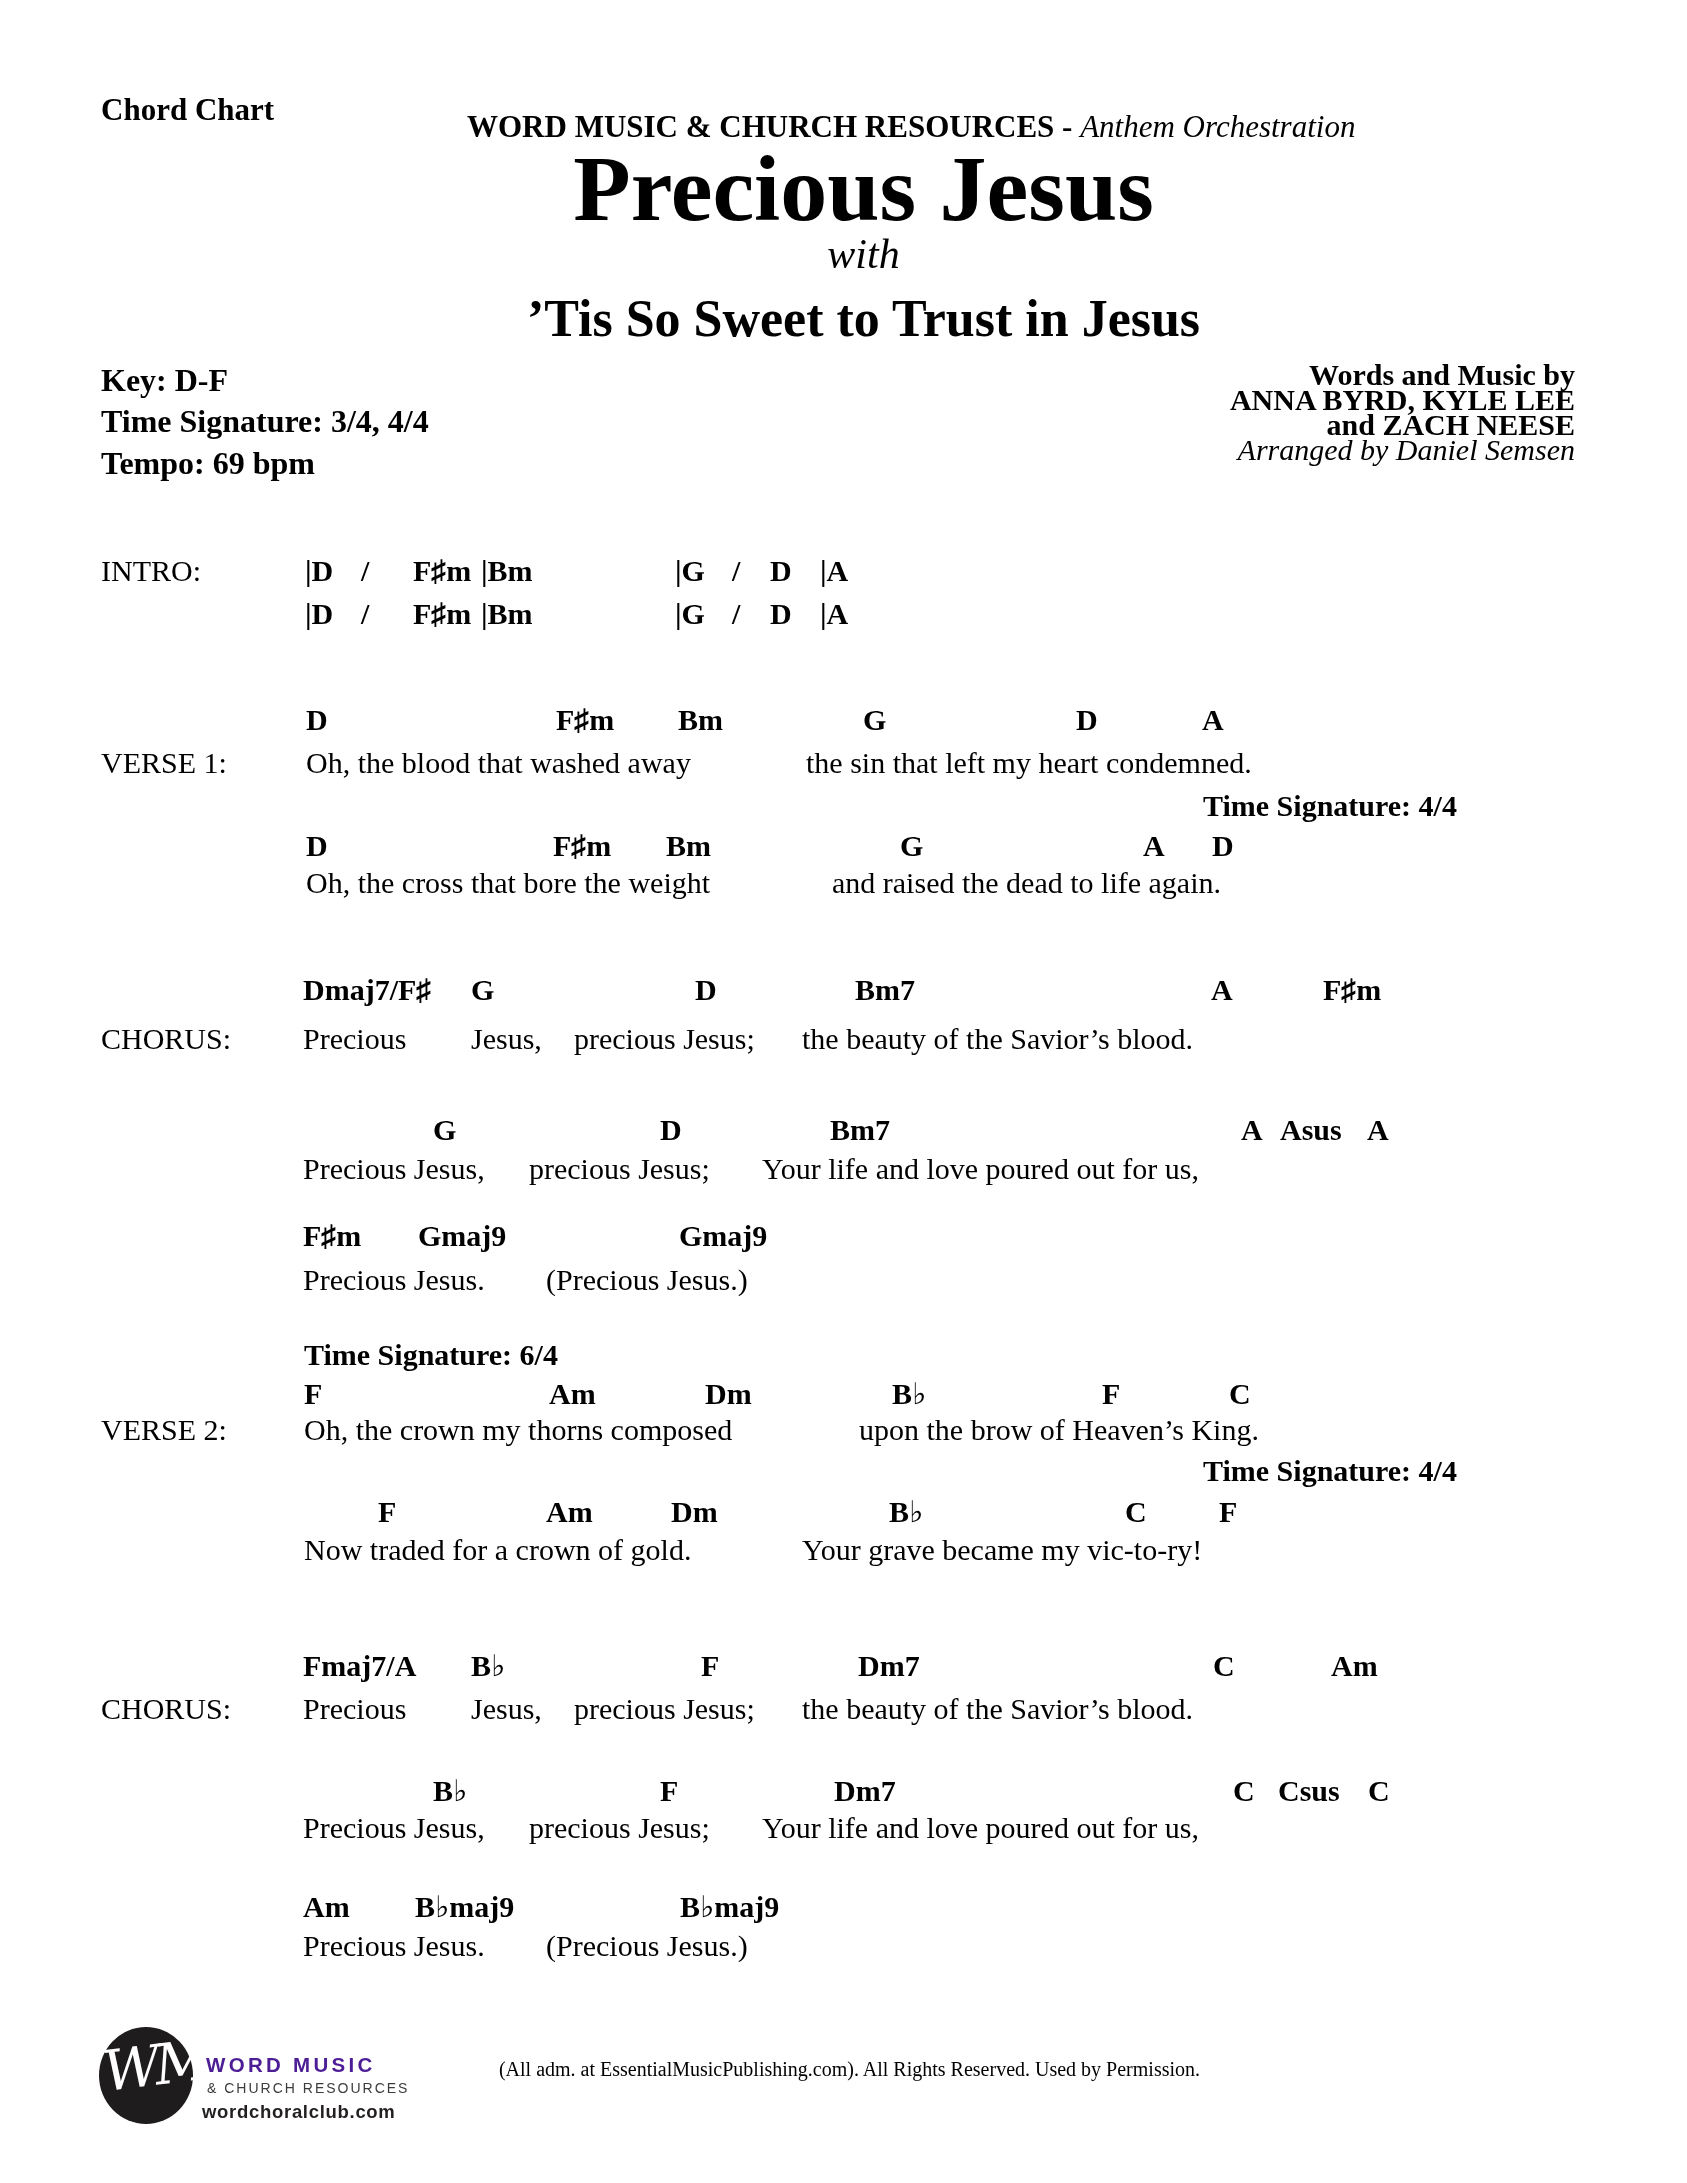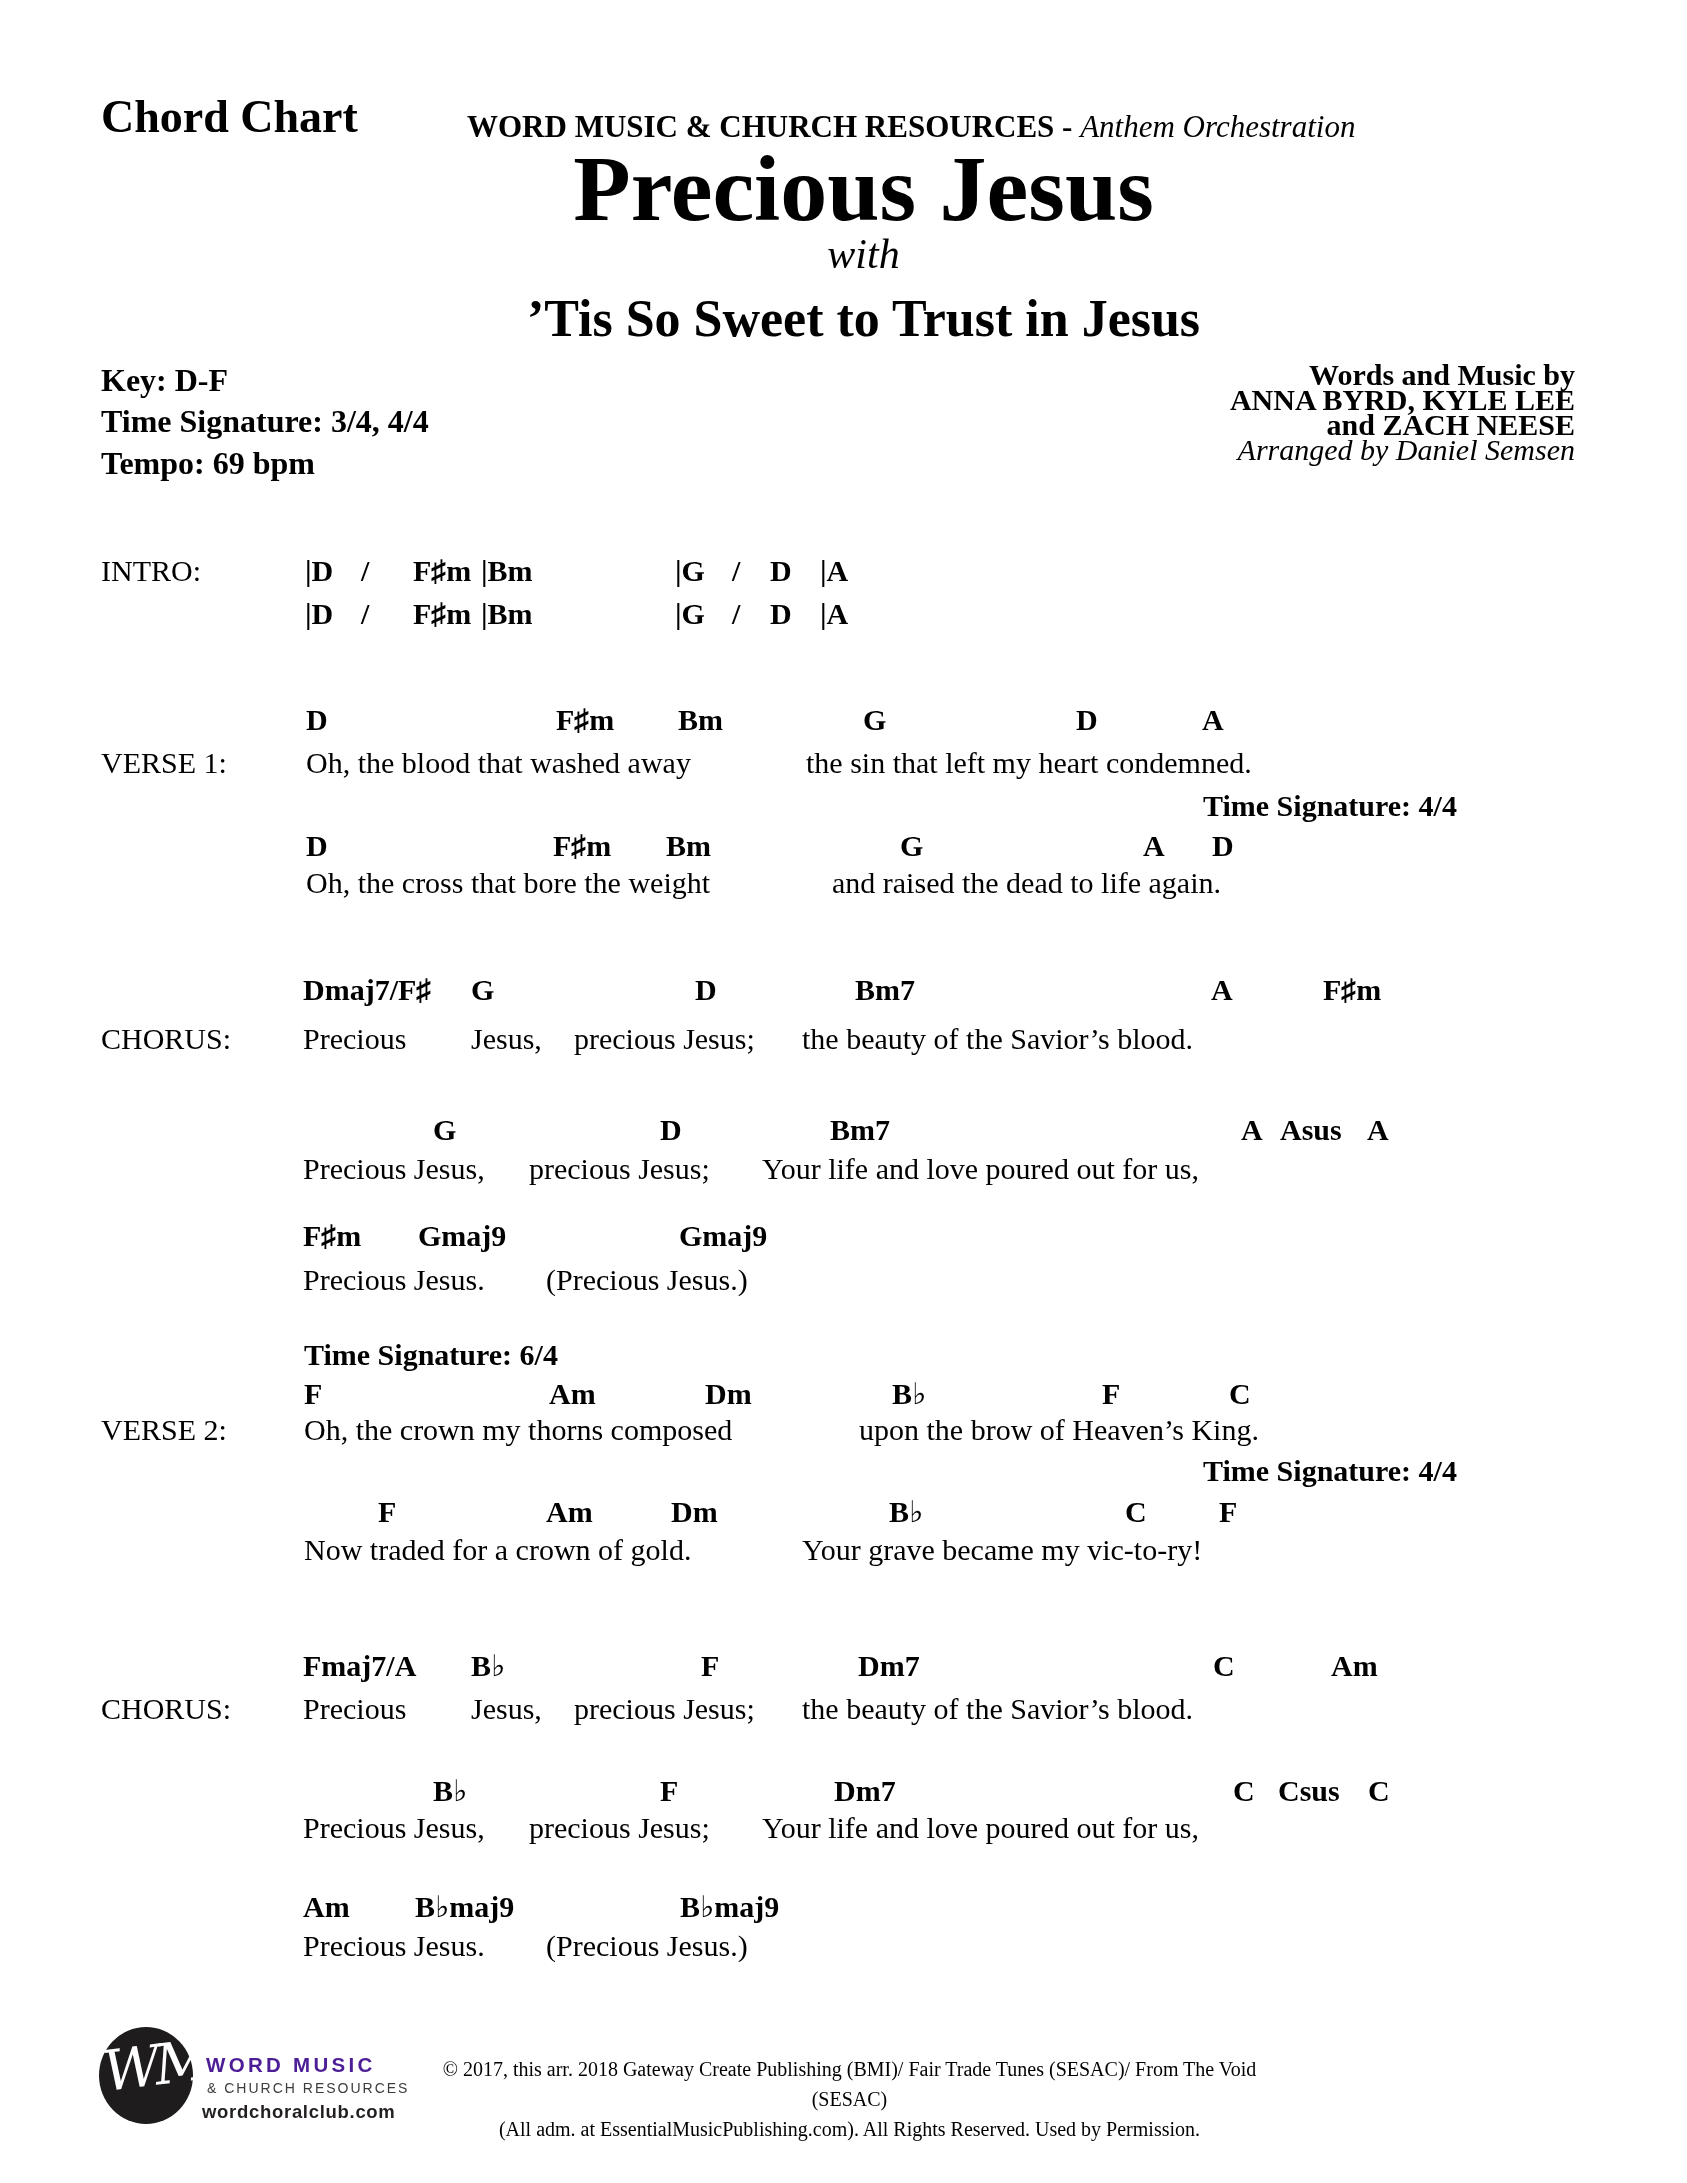--- a/index.html
+++ b/index.html
@@ -5,21 +5,21 @@
   html,body{margin:0;padding:0;}
   body{
     width:1687px;height:2183px;background:#ffffff;position:relative;
     font-family:"Liberation Serif","DejaVu Serif",serif;color:#000;
     overflow:hidden;
   }
   .abs{position:absolute;}
   .bold{font-weight:bold;}
   .italic{font-style:italic;}
   
-  .doc-type{left:101px;top:94px;font-size:46px;font-weight:bold;line-height:1;}
+  .doc-type{left:101px;top:94px;font-size:31px;font-weight:bold;line-height:1;}
   .pub-line{left:467px;top:111px;font-size:31px;line-height:1;white-space:pre;}
   .pub-line .pub{font-weight:bold;}
   .pub-line .sep{font-weight:bold;}
   .pub-line .series{font-style:italic;}
   .center-wrap{left:40px;width:1647px;text-align:center;line-height:1;}
   .song-title{top:141px;font-size:94px;font-weight:bold;}
   .connector{top:233px;font-size:42px;font-style:italic;}
   .song-subtitle{top:293px;font-size:52px;font-weight:bold;}
   
   .meta-block{left:101px;top:364px;font-size:32px;font-weight:bold;line-height:1;}
@@ -225,16 +225,15 @@
     </div>
   </div>
 
 <div class="abs logo-circle">
   <span class="logo-monogram">WM</span>
 </div>
 <div class="abs footer-name">WORD MUSIC</div>
 <div class="abs footer-subname">&amp; CHURCH RESOURCES</div>
 <div class="abs footer-site">wordchoralclub.com</div>
 <div class="abs copyright-block">
-    <div class="copyright-line">© 2017, this arr. 2018 Gateway Create Publishing (BMI)/ Fair Trade Tunes (SESAC)/ From The Void (SESAC)</div>
     <div class="copyright-line">(All adm. at EssentialMusicPublishing.com). All Rights Reserved. Used by Permission.</div>
   </div>
 
 
 </body></html>

